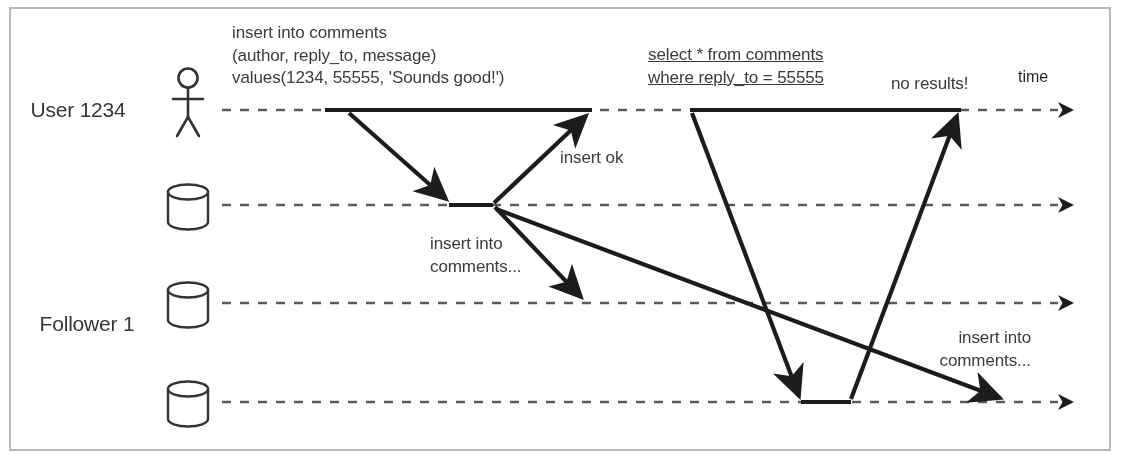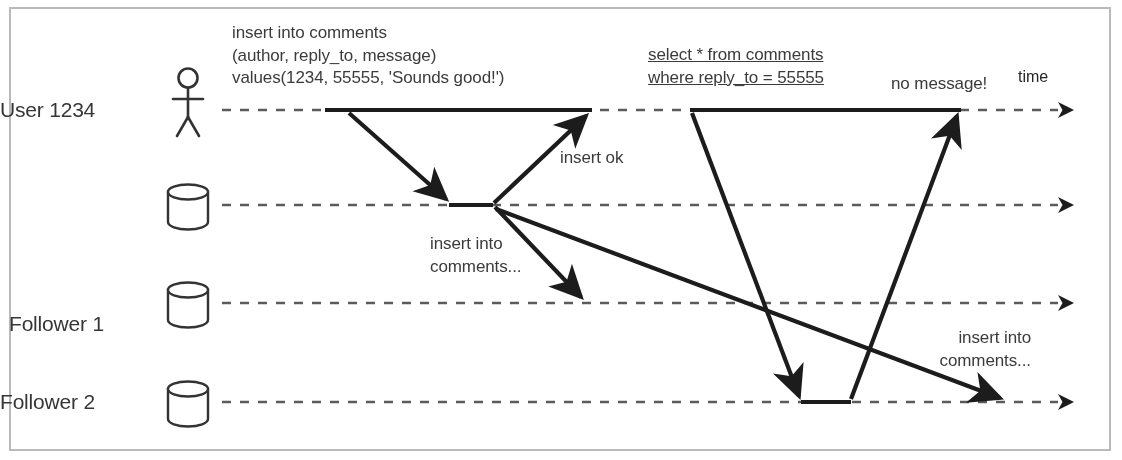--- a/index.html
+++ b/index.html
@@ -31,21 +31,21 @@
     top: 0;
     width: 1122px;
     height: 460px;
   }
   .actor-label {
     position: absolute;
     color: #363636;
     font-size: 21px;
     font-weight: 400;
     white-space: nowrap;
-    text-align: left;
+    text-align: center;
     letter-spacing: -0.2px;
   }
   .note {
     position: absolute;
     color: #3b3b3b;
     font-size: 17px;
     line-height: 1.33;
     white-space: nowrap;
     letter-spacing: -0.1px;
   }
@@ -129,35 +129,34 @@
     </g>
 
     <g stroke="#333333" stroke-width="2.4" fill="#ffffff">
       <path d="M168,389 L168,419 A20,7.5 0 0 0 208,419 L208,389 Z"></path>
       <ellipse cx="188" cy="389" rx="20" ry="7.5"></ellipse>
     </g>
   </svg>
 
   <div class="actor-label" style="left:0; width:156px; top:98px;">User 1234</div>
   <div class="actor-label" style="left:9px; width:156px; top:291px;margin-top:21px;">Follower 1</div>
-  <div class="actor-label" style="left:0; width:156px; top:390px;">Follower 2</div>
 
   <div class="note" style="left:232px; top:22px;">
     <div>insert into comments</div>
     <div>(author, reply_to, message)</div>
     <div>values(1234, 55555, 'Sounds good!')</div>
   </div>
 
   <div class="note" style="left:648px; top:44px;text-decoration:underline;">
     <div>select * from comments</div>
     <div>where reply_to = 55555</div>
   </div>
 
   <div class="note" style="left:891px; top:73px;">
-    <div>no message!</div>
+    <div>no results!</div>
   </div>
 
   <div class="note" style="left:560px; top:147px;">
     <div>insert ok</div>
   </div>
 
   <div class="note" style="left:430px; top:233px;">
     <div>insert into</div>
     <div>comments...</div>
   </div>

